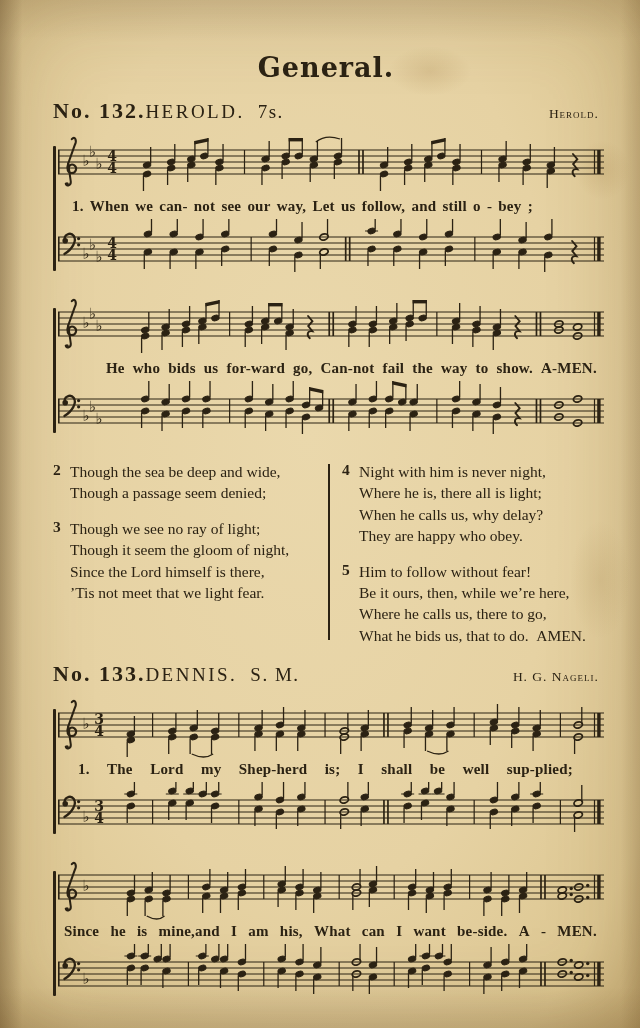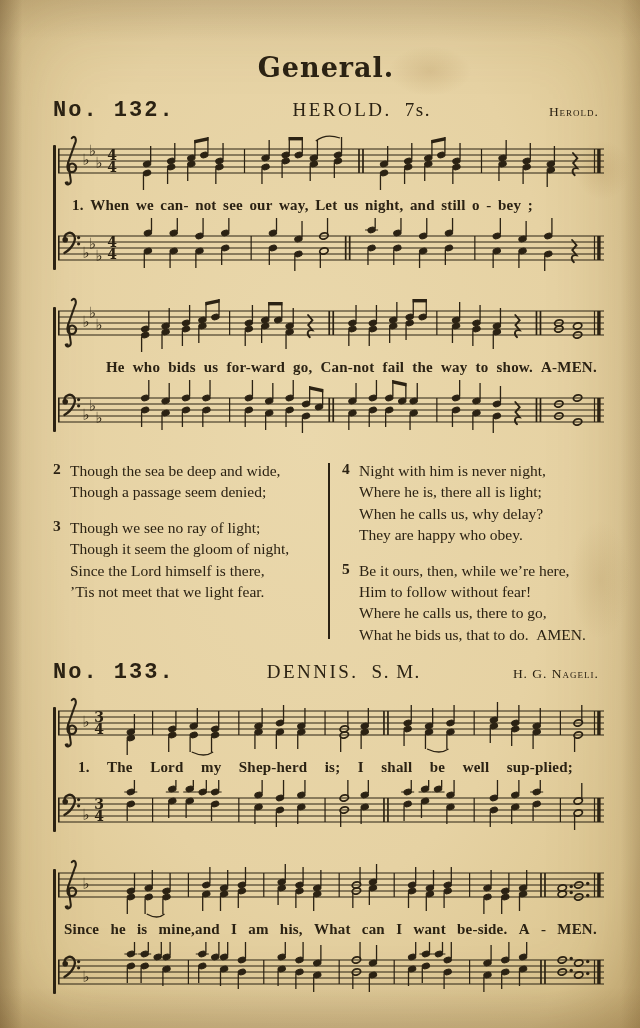--- a/index.html
+++ b/index.html
@@ -10,23 +10,23 @@
   .page::before{content:"";position:absolute;inset:0;pointer-events:none;
     background:linear-gradient(90deg, rgba(70,45,15,.30), rgba(70,45,15,0) 3.5%),
       linear-gradient(270deg, rgba(90,60,20,.16), rgba(90,60,20,0) 3%),
       linear-gradient(0deg, rgba(90,60,20,.14), rgba(90,60,20,0) 4%),
       linear-gradient(180deg, rgba(90,60,20,.10), rgba(90,60,20,0) 4%);}
   .stain{position:absolute;border-radius:50%;pointer-events:none;}
   .content{position:absolute;left:53px;top:0;width:546px;}
   .general{margin-top:52px;text-align:center;font-family:"DejaVu Serif",serif;font-weight:bold;
     font-size:27px;letter-spacing:1px;}
   .hymn-head{display:flex;align-items:baseline;margin-top:15px;margin-bottom:2px;}
-  .hymn-no{font-family:Liberation Mono, monospace;font-weight:bold;font-size:22px;
+  .hymn-no{font-family:Liberation Serif, serif;font-weight:bold;font-size:22px;
     letter-spacing:2px;white-space:nowrap;}
-  .hymn-title{flex:1;text-align:center;font-size:19px;letter-spacing:2.5px;white-space:nowrap;}
+  .hymn-title{flex:1;font-size:19px;letter-spacing:2.5px;white-space:nowrap;}
   .hymn-title .meter{margin-left:13px;letter-spacing:1.5px;}
   .hymn-tune{font-size:13.5px;font-variant:small-caps;letter-spacing:1px;white-space:nowrap;}
   .system{position:relative;margin-top:8px;padding-left:5px;}
   .sys2{margin-top:13px;}
   .brace{position:absolute;left:0;top:14px;bottom:10px;width:3px;background:#2b2213;border-radius:1px;}
   svg.staff{display:block;}
   .lyricline{display:flex;justify-content:space-between;align-items:baseline;height:21px;
     font-size:15px;font-weight:600;letter-spacing:.2px;}
   .verses{position:relative;display:flex;margin-top:18px;}
   .vdivider{position:absolute;left:50.4%;top:3px;bottom:6px;width:1.5px;background:#2b2213;}
@@ -154,21 +154,21 @@
             <span>1.</span>
             <span>When</span>
             <span>we</span>
             <span>can-</span>
             <span>not</span>
             <span>see</span>
             <span>our</span>
             <span>way,</span>
             <span>Let</span>
             <span>us</span>
-            <span>night,</span>
+            <span>follow,</span>
             <span>and</span>
             <span>still</span>
             <span>o</span>
             <span>-</span>
             <span>bey</span>
             <span>;</span>
           </div>
           <svg width="546" height="62" viewBox="0 0 546 62" class="staff">
             <line x1="0" y1="18" x2="546" y2="18" stroke="#2b2213" stroke-width="1"></line>
             <line x1="0" y1="24" x2="546" y2="24" stroke="#2b2213" stroke-width="1"></line>
@@ -482,22 +482,22 @@
               <div class="vlines">
                 <div>Night with him is never night,</div>
                 <div>Where he is, there all is light;</div>
                 <div>When he calls us, why delay?</div>
                 <div>They are happy who obey.</div>
               </div>
             </div>
             <div class="verse">
               <div class="vnum">5</div>
               <div class="vlines">
+                <div>Him to follow without fear!</div>
                 <div>Be it ours, then, while we’re here,</div>
-                <div>Him to follow without fear!</div>
                 <div>Where he calls us, there to go,</div>
                 <div>What he bids us, that to do.&nbsp;&nbsp;AMEN.</div>
               </div>
             </div>
           </div>
       </div>
     </section>
 
     <section class="hymn-133">
       <div class="hymn-head">

